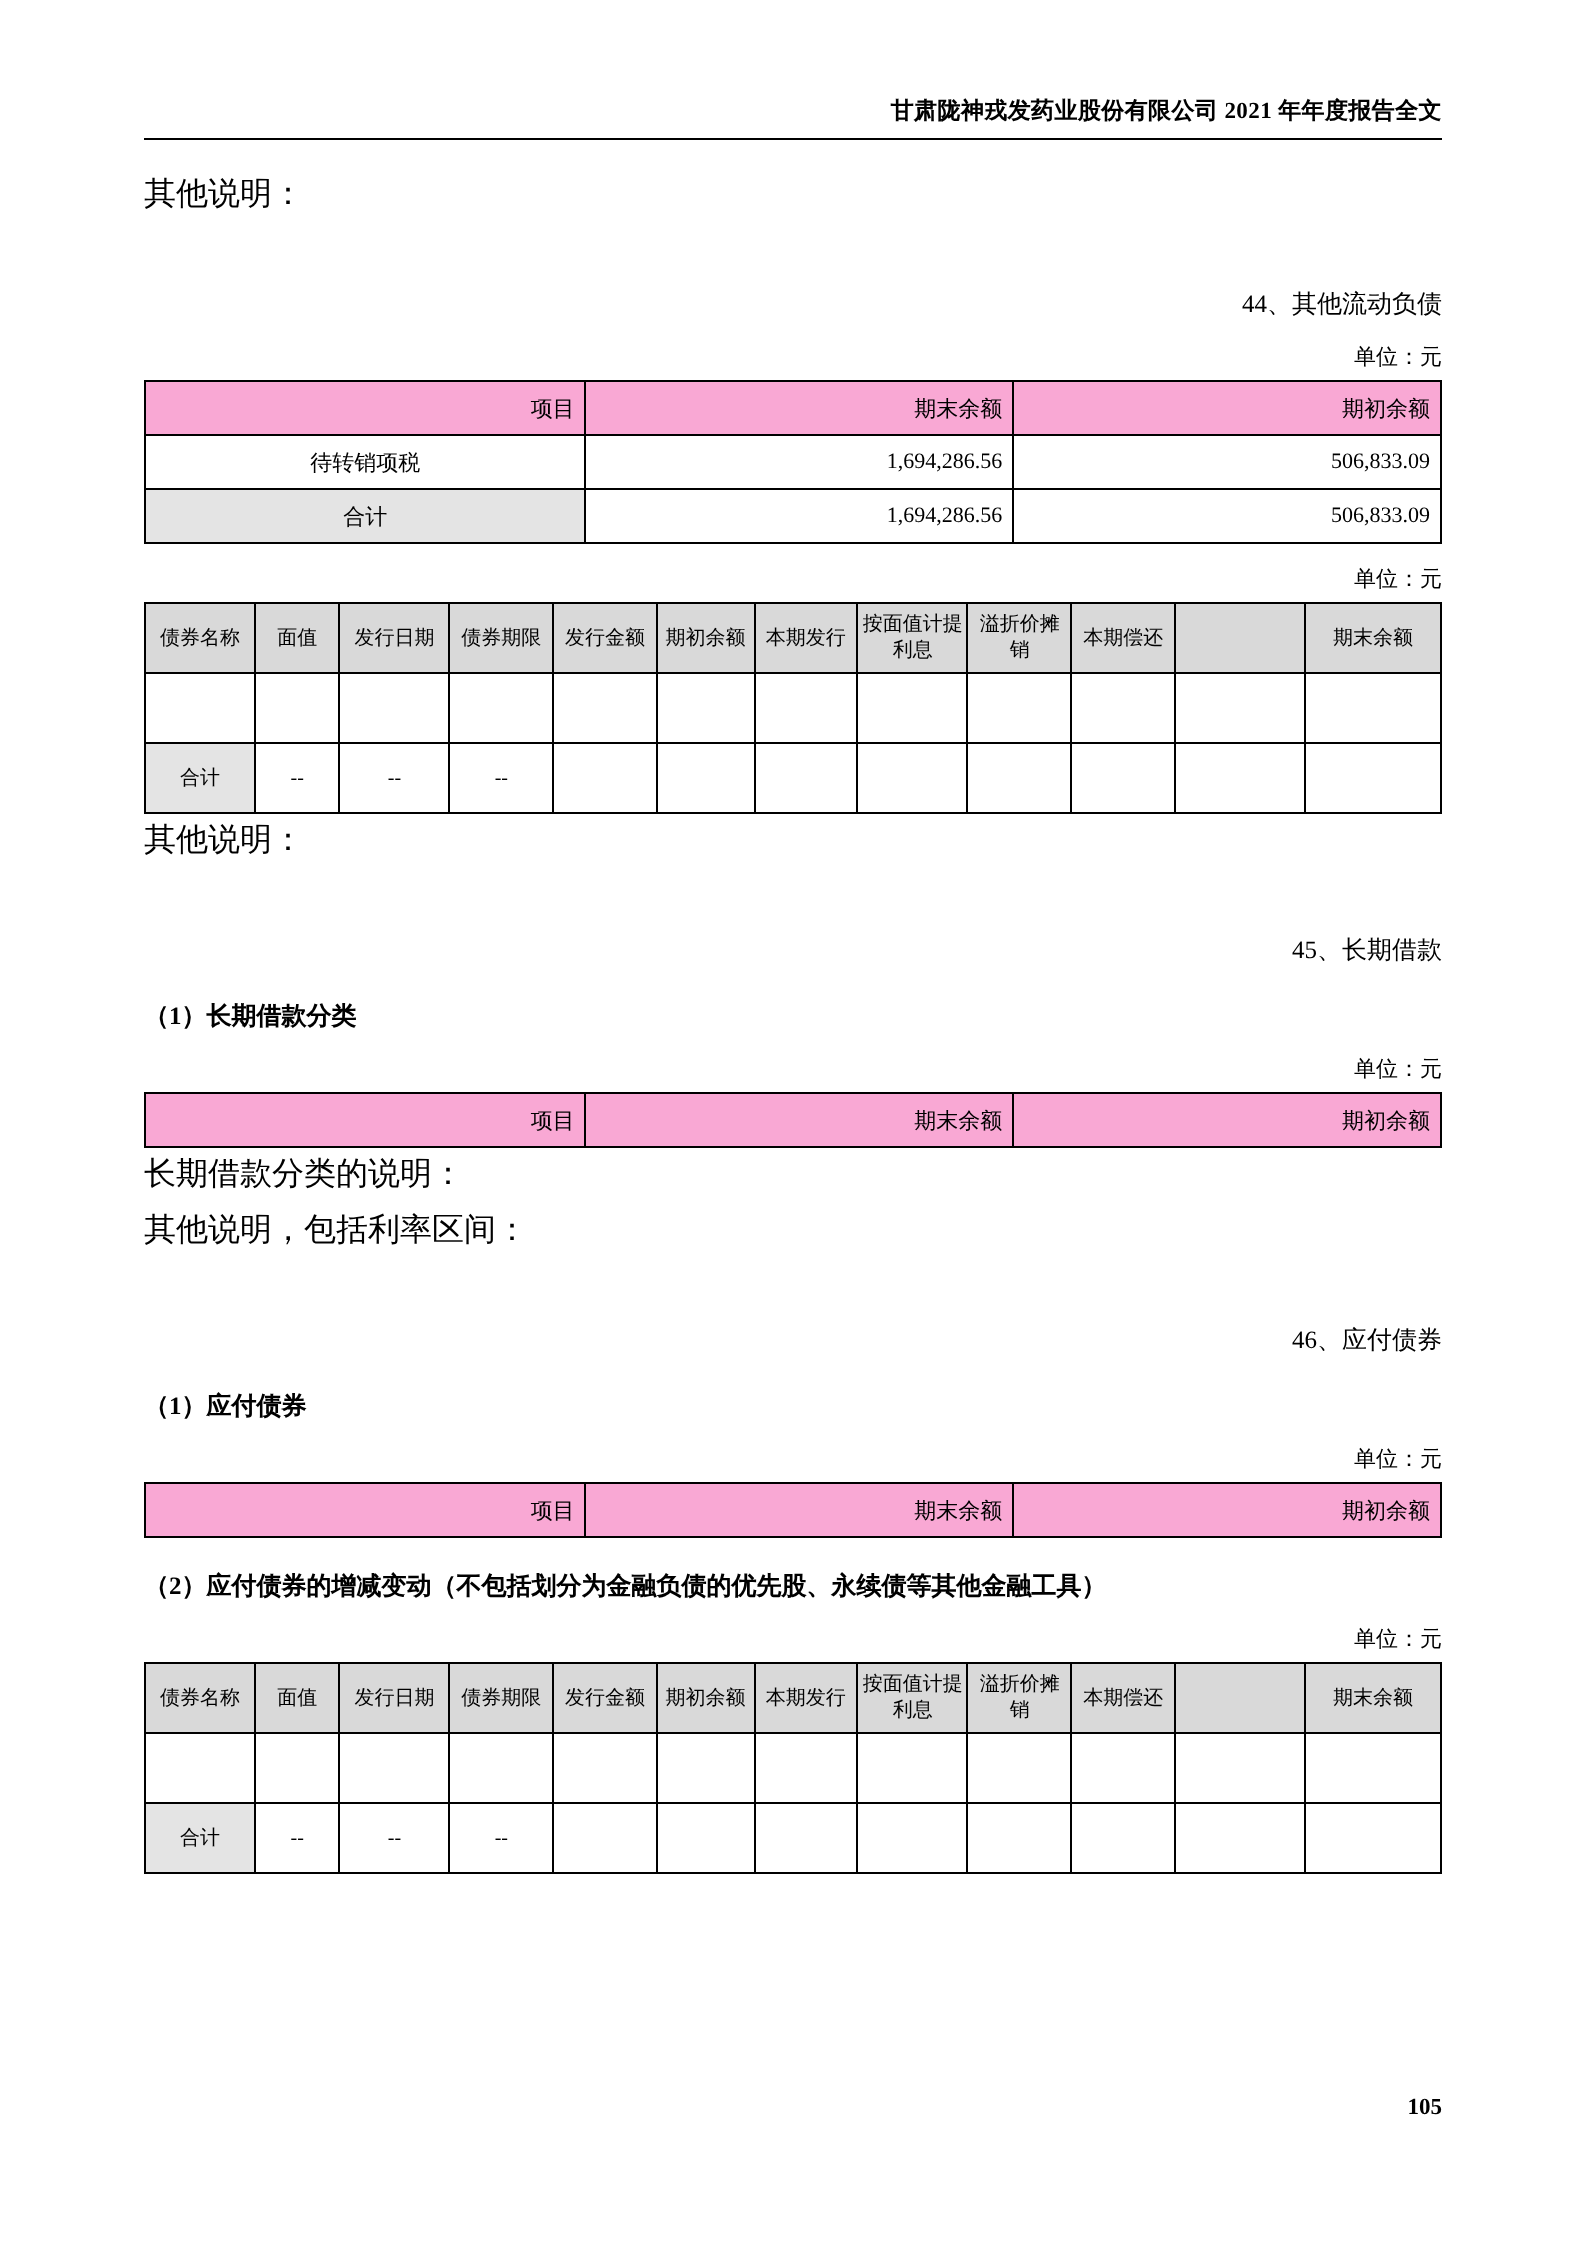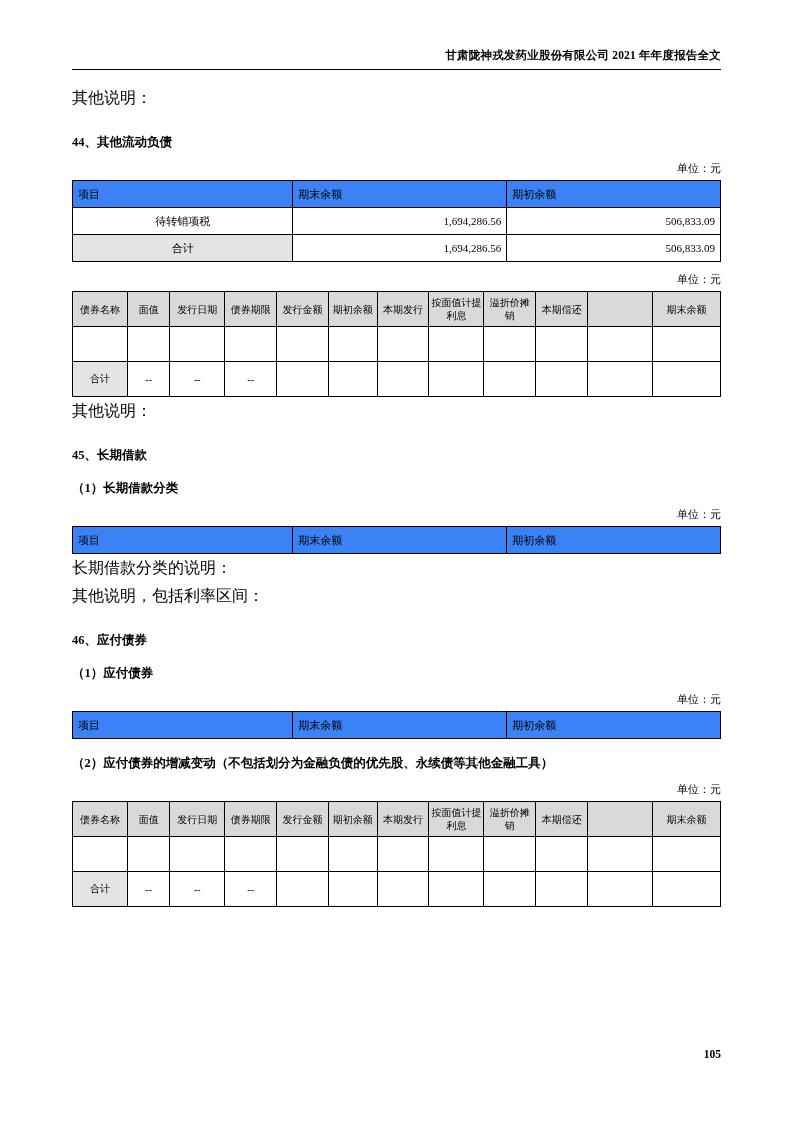--- a/index.html
+++ b/index.html
@@ -36,22 +36,23 @@
     padding-top: 14px;
   }
   .para {
     font-size: 16px;
     line-height: 20px;
     margin: 0 0 0 0;
     padding: 4px 0;
   }
   .section-title {
     font-size: 12.5px;
-    font-weight: bold;
-    margin: 22px 0 10px 0;
+    font-weight: normal;
+    margin: 32px 0 10px 0;
+    text-align: right;
   }
   .sub-title {
     font-size: 12.5px;
     font-weight: bold;
     margin: 16px 0 10px 0;
   }
   .unit-line {
     font-size: 11px;
     text-align: right;
     margin: 10px 0 4px 0;
@@ -63,22 +64,22 @@
   }
   table td, table th {
     border: 1px solid #000000;
     font-size: 11px;
     font-weight: normal;
     padding: 4px 5px;
     height: 18px;
     vertical-align: middle;
   }
   .hdr td {
-    background: #3b82f6;
-    text-align: left;
+    background: #f9a8d4;
+    text-align: right;
   }
   .t-left { text-align: center; }
   .t-right { text-align: right; margin-top: 19px; }
   .small-hdr td {
     background: #d9d9d9;
     text-align: center;
     font-size: 10px;
     line-height: 13px;
     padding: 4px 2px;
     height: 42px;

